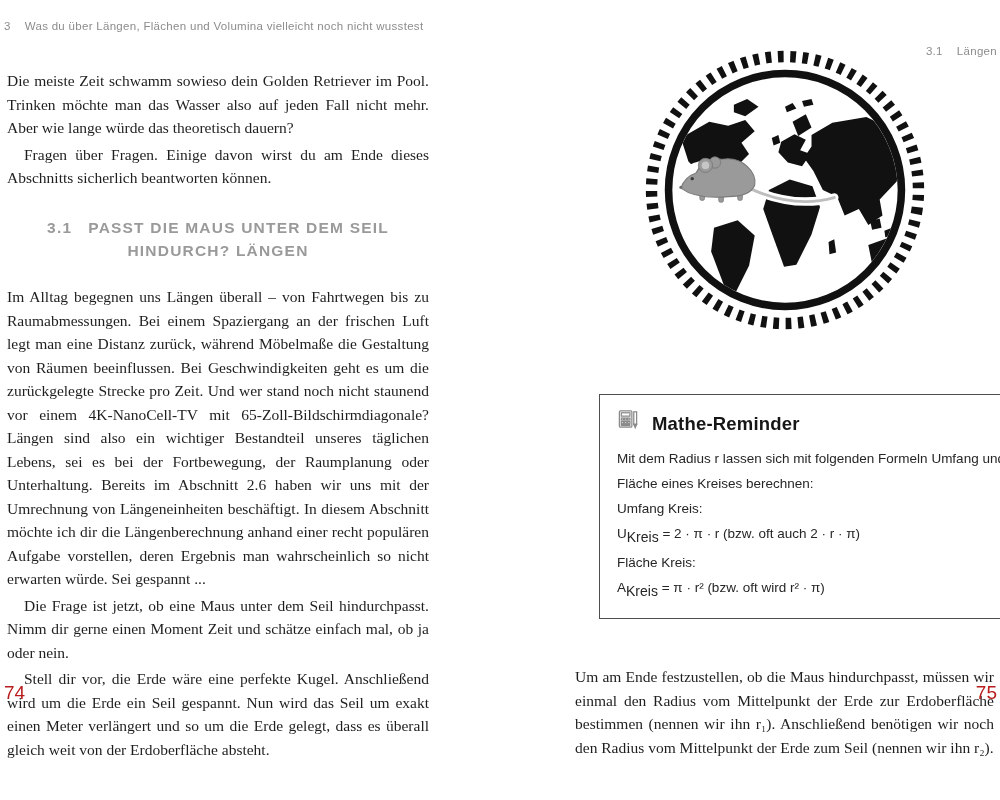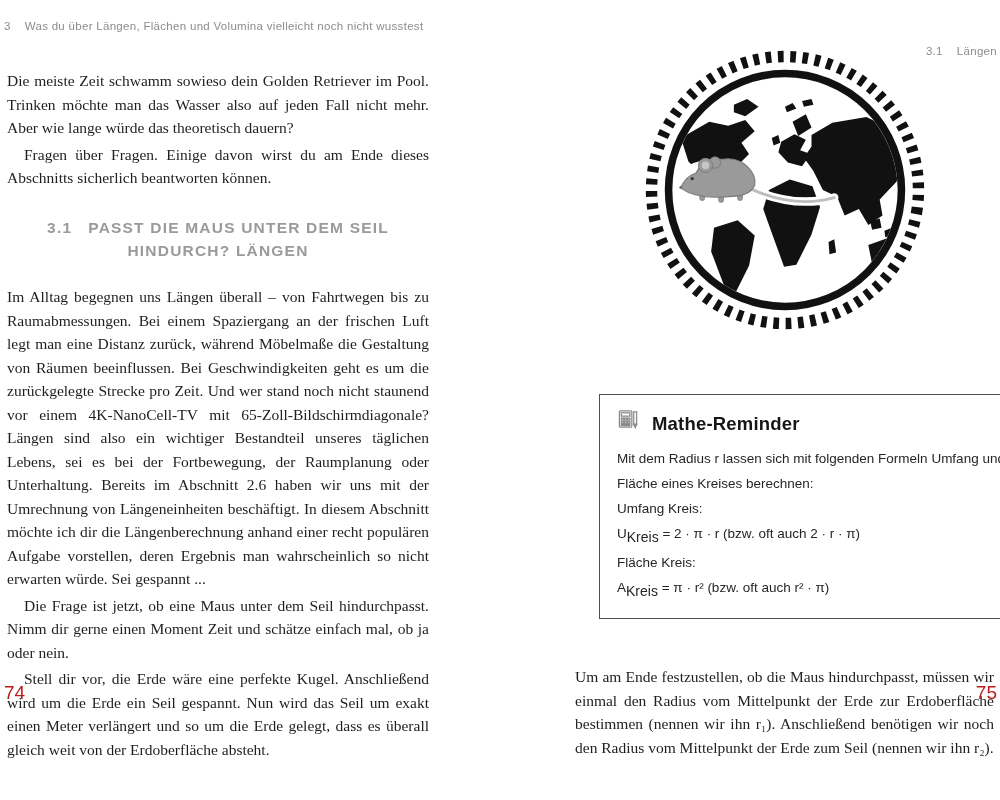--- a/index.html
+++ b/index.html
@@ -149,21 +149,21 @@
       </span>
       <span class="box-title">Mathe-Reminder</span>
     </div>
     <p class="box-para">Mit dem Radius r lassen sich mit folgenden Formeln Umfang und Fläche eines Kreises berechnen:</p>
     <div class="formula-row">
       <span class="f-label">Umfang Kreis:</span>
       <span class="f-formula"><span>U</span><sub>Kreis</sub> <span>= 2 · π · r (bzw. oft auch 2 · r · π)</span></span>
     </div>
     <div class="formula-row">
       <span class="f-label">Fläche Kreis:</span>
-      <span class="f-formula"><span>A</span><sub>Kreis</sub> <span>= π · r² (bzw. oft auch r² · π)</span></span>
+      <span class="f-formula"><span>A</span><sub>Kreis</sub> <span>= π · r² (bzw. oft wird r² · π)</span></span>
     </div>
   </div>
 
   <div class="textblock closing-para">
     <p>Um am Ende festzustellen, ob die Maus hindurchpasst, müssen wir einmal den Radius vom Mittelpunkt der Erde zur Erdoberfläche bestimmen (nennen wir ihn r₁). Anschließend benötigen wir noch den Radius vom Mittelpunkt der Erde zum Seil (nennen wir ihn r₂).</p>
   </div>
 
   <div class="pagenum">75</div>
 </div>
 

